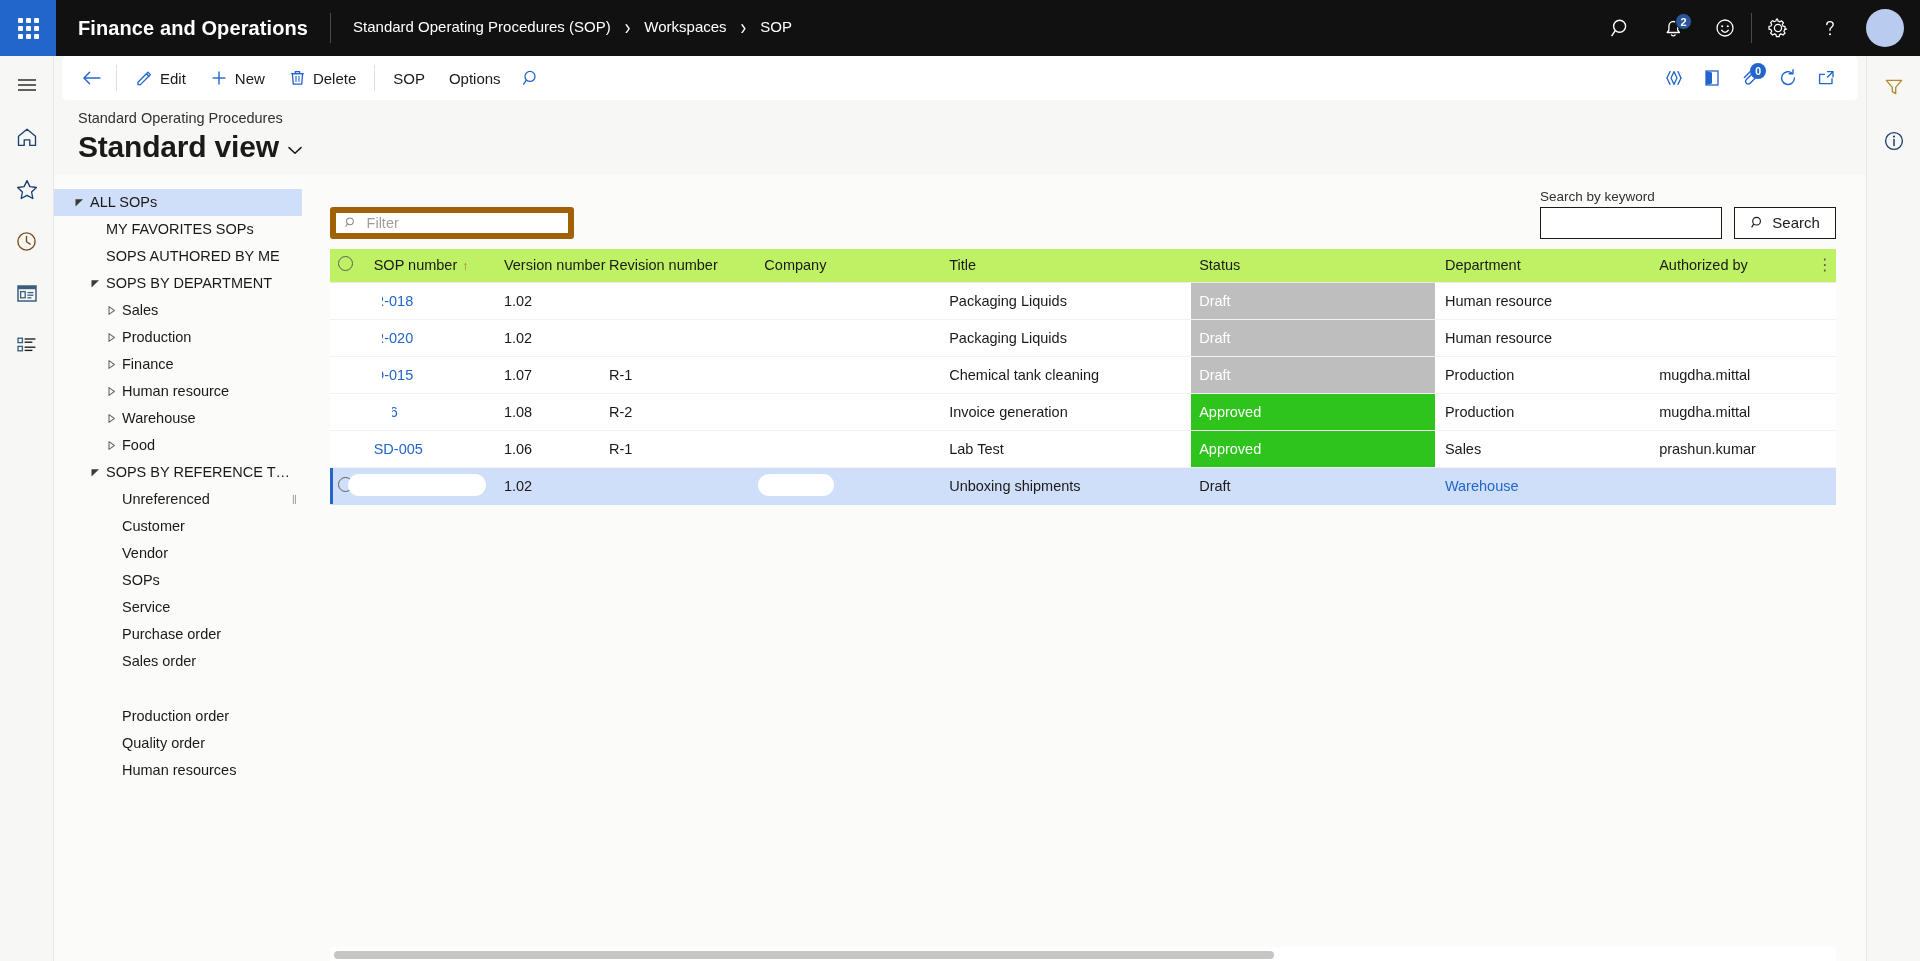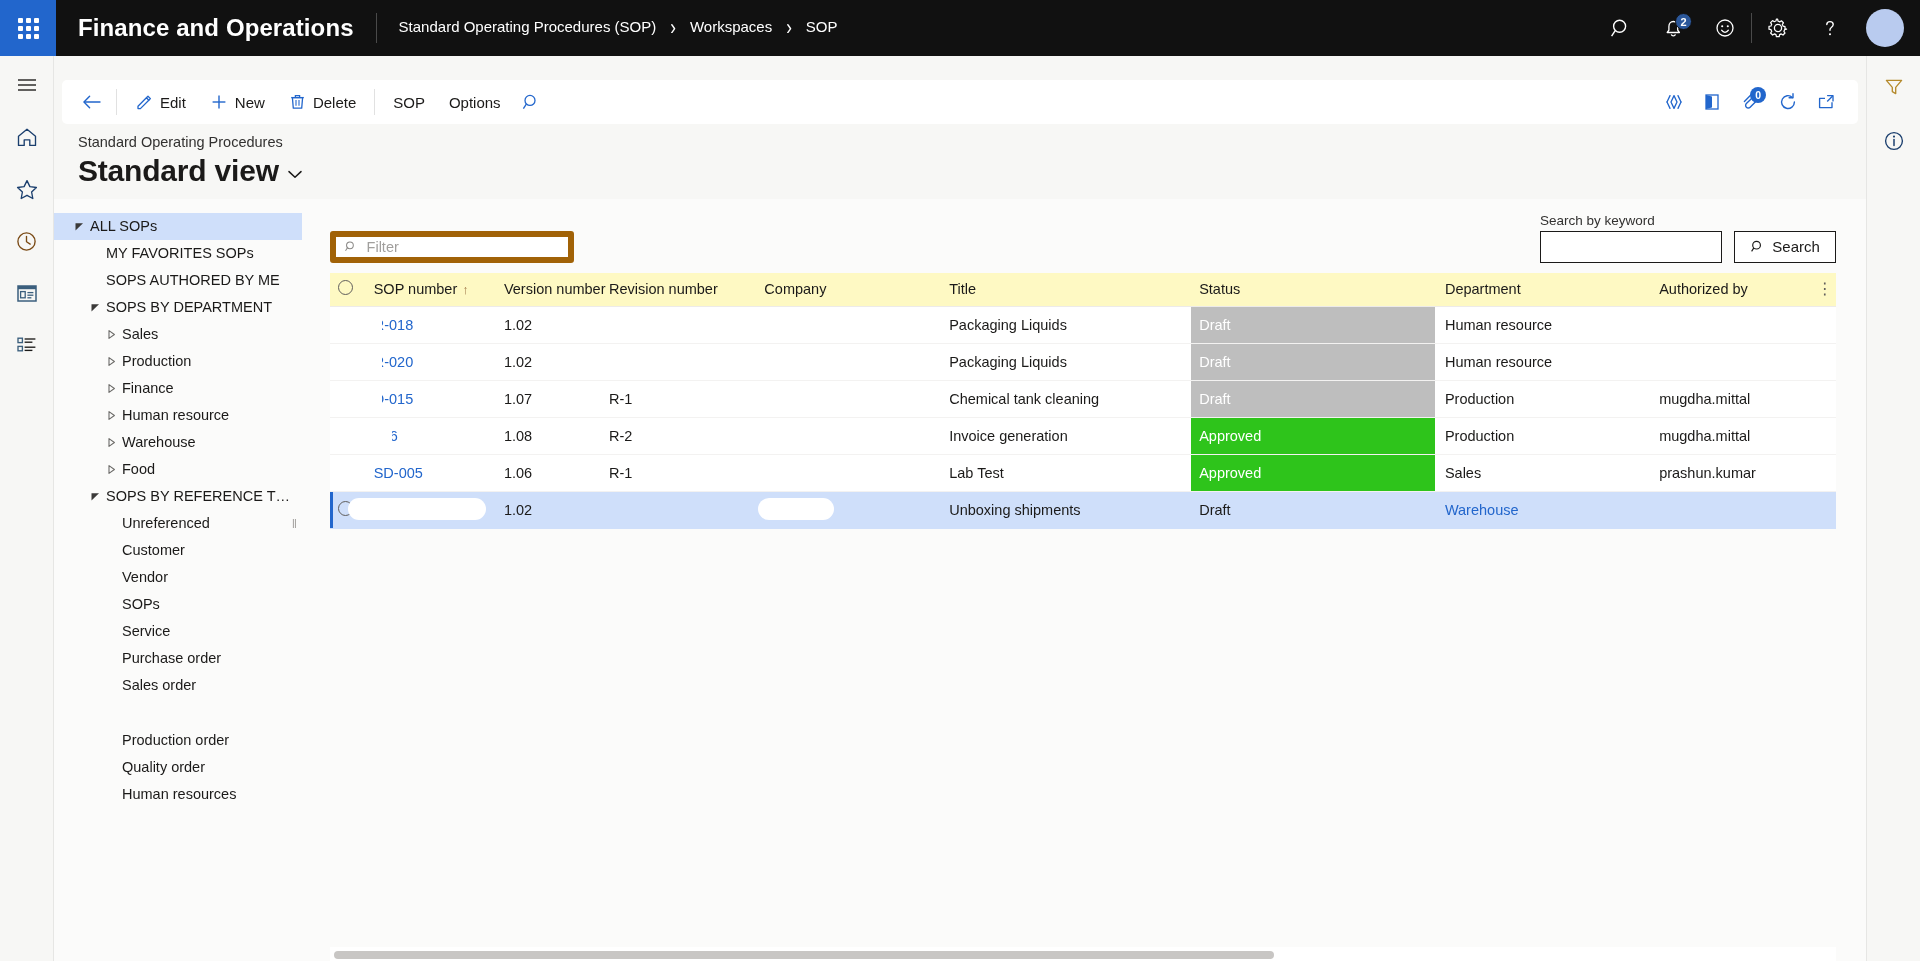--- a/index.html
+++ b/index.html
@@ -29,21 +29,21 @@
   }
   .waffle-grid {
     display: grid;
     grid-template-columns: repeat(3, 5px);
     grid-template-rows: repeat(3, 5px);
     gap: 3px;
   }
   .waffle-grid i { background: #ffffff; border-radius: 1px; display:block; width:5px; height:5px; }
   .app-title {
     color: #ffffff;
-    font-size: 24px;
+    font-size: 20px;
     font-weight: 600;
     padding: 0 22px 0 22px;
     letter-spacing: .1px;
     white-space: nowrap;
   }
   .hdr-divider { width: 1px; height: 30px; background: #4a4a4a; }
   .breadcrumb {
     display: flex; 
     color: #ffffff; font-size: 15px;
     padding-left: 22px; gap: 14px;
@@ -109,21 +109,21 @@
     flex: 1 1 auto;
     background: #ffffff;
     display: flex; flex-direction: column;
     min-width: 0;
     position: relative;
   }
 
   
   .toolbar-wrap {
     background: #f7f7f5;
-    padding: 24px 8px 0 8px;
+    padding: 0 8px 0 8px;
     display: flex; align-items: flex-start;
   }
   .toolbar {
     background: #ffffff;
     border-radius: 5px;
     height: 44px;
     flex: 1 1 auto;
     display: flex; align-items: center;
     padding: 0 10px 0 12px;
     box-shadow: 0 0 0 0 transparent;
@@ -280,21 +280,21 @@
     position: relative;
     border: none;
   }
   table.grid { width: 100%; border-collapse: collapse; table-layout: fixed; }
   table.grid th {
     font-size: 14.5px; font-weight: 400; color: #1b1a19;
     text-align: left;
     height: 34px;
     padding: 0 8px;
     border-bottom: 1px solid #edebe9;
-    background: #fef9c3;
+    background: #bef264;
     white-space: nowrap;
     vertical-align: middle;
   }
   table.grid td {
     font-size: 14.5px; color: #1b1a19;
     height: 36px;
     padding: 0 8px;
     border-bottom: 1px solid #f3f2f1;
     vertical-align: middle;
     white-space: nowrap;

